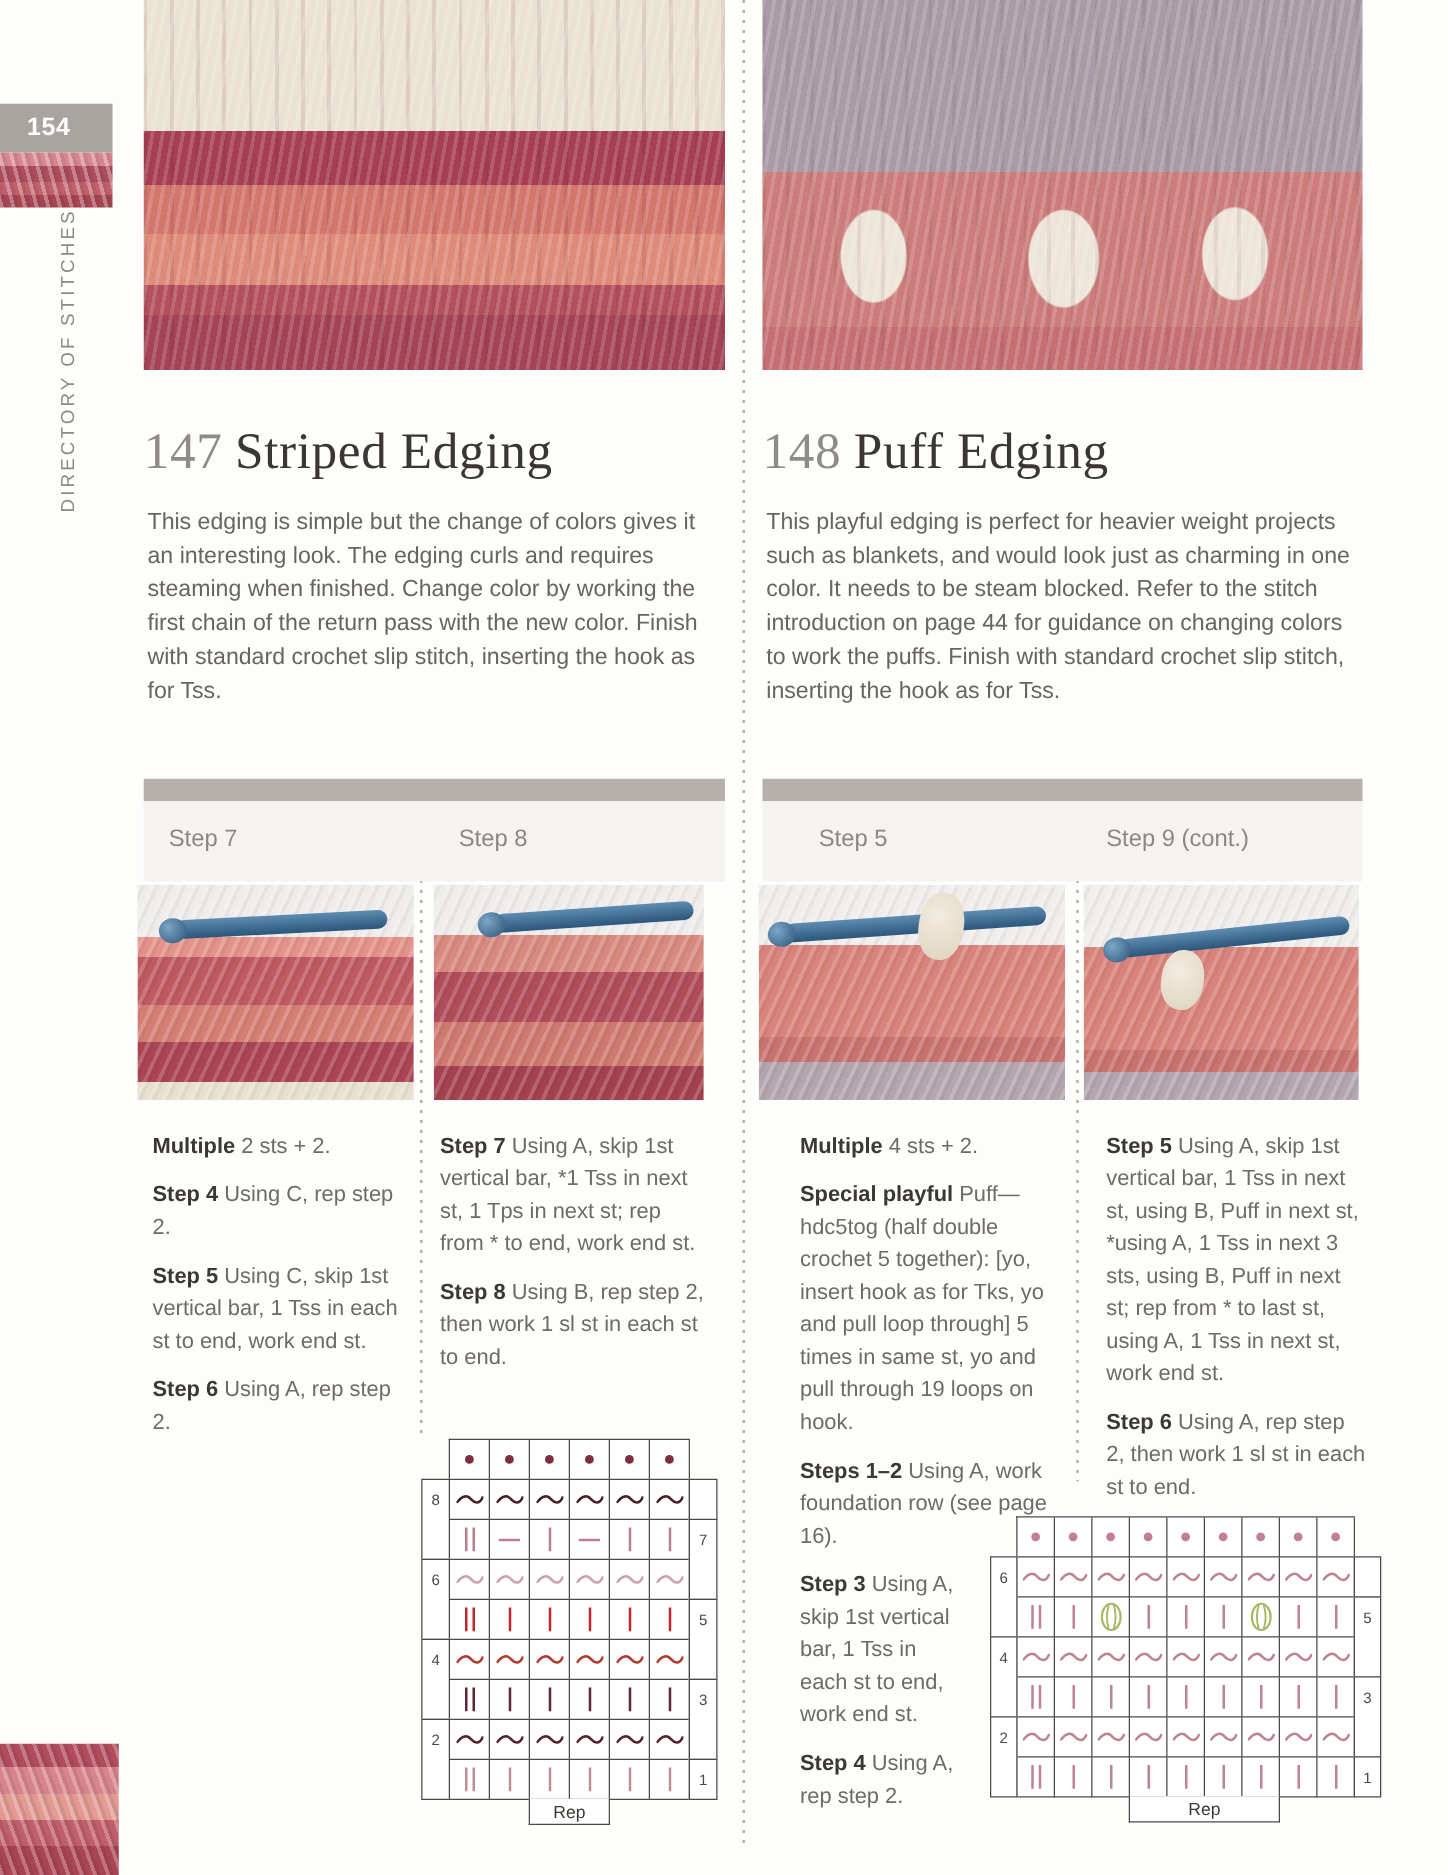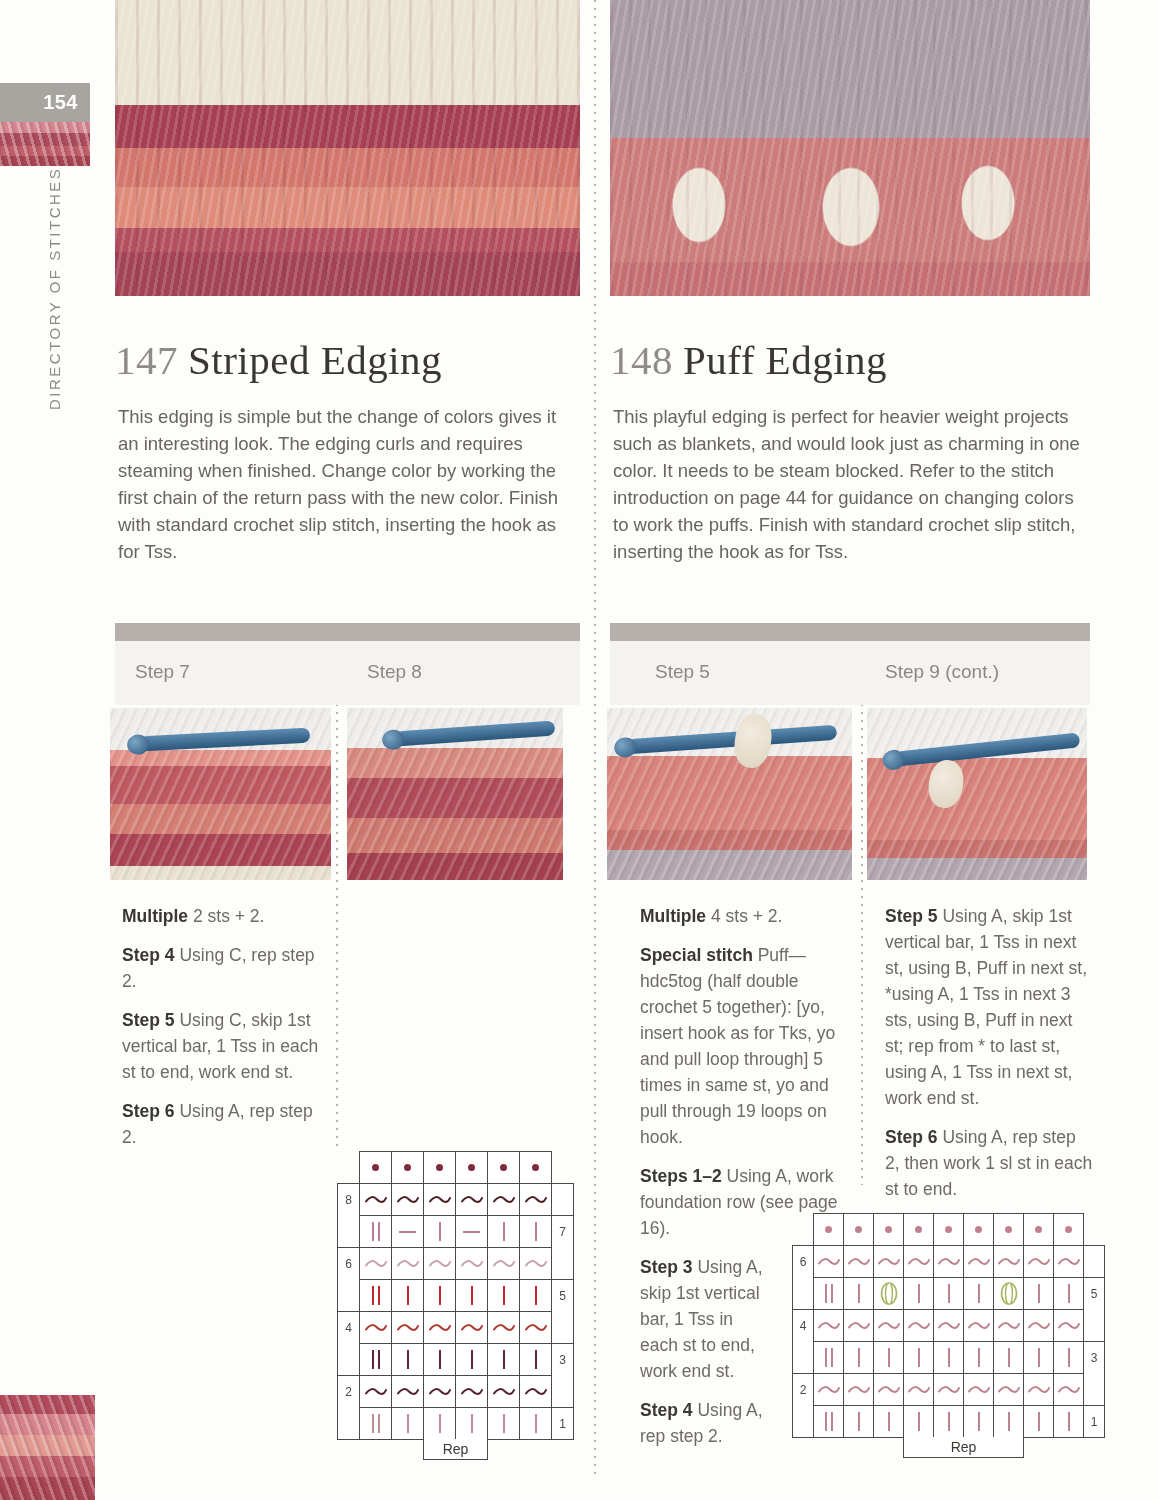--- a/index.html
+++ b/index.html
@@ -2,21 +2,21 @@
 <html><head>
 <meta charset="utf-8">
 <style>
   * { margin:0; padding:0; box-sizing:border-box; }
   html,body { background:#ffffff; }
   body { font-family:"Liberation Sans", sans-serif; }
   .page { position:relative; width:1158px; height:1500px; background:#fdfdfc; overflow:hidden; }
 
   
   .pagenum { position:absolute; left:0; top:83px; width:90px; height:39px; background:#a8a4a0;
-             color:#ffffff; font-weight:bold; font-size:20px; line-height:39px; text-align:right;
+             color:#ffffff; font-weight:bold; font-size:20px; line-height:39px; text-align:center;
              padding-right:12px; letter-spacing:.5px; }
   .strip { position:absolute; left:0; }
   .strip-top { top:122px; width:90px; height:44px;
       background:
         repeating-linear-gradient(75deg, rgba(255,255,255,.30) 0 3px, rgba(0,0,0,.06) 3px 6px, transparent 6px 9px),
         linear-gradient(180deg,#d68790 0 11px,#ad4c5b 11px 24px,#c2606c 24px 34px,#a84553 34px 44px); }
   .strip-bottom { top:1395px; width:95px; height:105px;
       background:
         repeating-linear-gradient(70deg, rgba(255,255,255,.25) 0 3px, rgba(0,0,0,.07) 3px 6px, transparent 6px 10px),
         linear-gradient(180deg,#b24c5c 0 18%,#d8848c 18% 38%,#e29a92 38% 58%,#c05f6b 58% 78%,#a94553 78% 100%); }
@@ -145,20 +145,24 @@
   <div class="stepphoto sp-8">
     <div class="weave w-s8"></div>
     <span class="hook hk-8"></span>
   </div>
   <div class="instr-col ic-1a">
       <p><span class="ib">Multiple</span><span class="it"> 2 sts + 2.</span></p>
       <p><span class="ib">Step 4</span><span class="it"> Using C, rep step 2.</span></p>
       <p><span class="ib">Step 5</span><span class="it"> Using C, skip 1st vertical bar, 1 Tss in each st to end, work end st.</span></p>
       <p><span class="ib">Step 6</span><span class="it"> Using A, rep step 2.</span></p>
     </div>
+  <div class="instr-col ic-1b">
+      <p><span class="ib">Step 7</span><span class="it"> Using A, skip 1st vertical bar, *1 Tss in next st, 1 Tps in next st; rep from * to end, work end st.</span></p>
+      <p><span class="ib">Step 8</span><span class="it"> Using B, rep step 2, then work 1 sl st in each st to end.</span></p>
+    </div>
   <div class="chart chart-0" style="width: 236px; height: 309px;">
       <div class="cgrid" style="left: 22px; width: 193px; height: 289px;">
         <div class="ccell" style="left: 0px; top: 0px; width: 32px; height: 32px;">
           <span class="cdot" style="background: rgb(127, 44, 60);"></span>
         </div>
         <div class="ccell" style="left: 32px; top: 0px; width: 32px; height: 32px;">
           <span class="cdot" style="background: rgb(127, 44, 60);"></span>
         </div>
         <div class="ccell" style="left: 64px; top: 0px; width: 32px; height: 32px;">
           <span class="cdot" style="background: rgb(127, 44, 60);"></span>
@@ -419,21 +423,21 @@
     <span class="hook hk-5a"></span>
     <span class="puffball pb-5a"></span>
   </div>
   <div class="stepphoto sp-5b">
     <div class="weave w-s5b"></div>
     <span class="hook hk-5b"></span>
     <span class="puffball pb-5b"></span>
   </div>
   <div class="instr-col ic-2a">
       <p><span class="ib">Multiple</span><span class="it"> 4 sts + 2.</span></p>
-      <p><span class="ib">Special stitch</span><span class="it"> Puff—hdc5tog (half double crochet 5 together): [yo, insert hook as for Tks, yo and pull loop through] 5 times in same st, yo and pull through 19 loops on hook.</span></p>
+      <p><span class="ib">Special playful</span><span class="it"> Puff—hdc5tog (half double crochet 5 together): [yo, insert hook as for Tks, yo and pull loop through] 5 times in same st, yo and pull through 19 loops on hook.</span></p>
       <p><span class="ib">Steps 1–2</span><span class="it"> Using A, work foundation row (see page 16).</span></p>
       <p style="width: 135px;"><span class="ib">Step 3</span><span class="it"> Using A, skip 1st vertical bar, 1 Tss in each st to end, work end st.</span></p>
       <p style="width: 135px;"><span class="ib">Step 4</span><span class="it"> Using A, rep step 2.</span></p>
     </div>
   <div class="instr-col ic-2b">
       <p><span class="ib">Step 5</span><span class="it"> Using A, skip 1st vertical bar, 1 Tss in next st, using B, Puff in next st, *using A, 1 Tss in next 3 sts, using B, Puff in next st; rep from * to last st, using A, 1 Tss in next st, work end st.</span></p>
       <p><span class="ib">Step 6</span><span class="it"> Using A, rep step 2, then work 1 sl st in each st to end.</span></p>
     </div>
   <div class="chart chart-1" style="width: 312px; height: 245px;">
       <div class="cgrid" style="left: 21px; width: 271px; height: 225px;">

